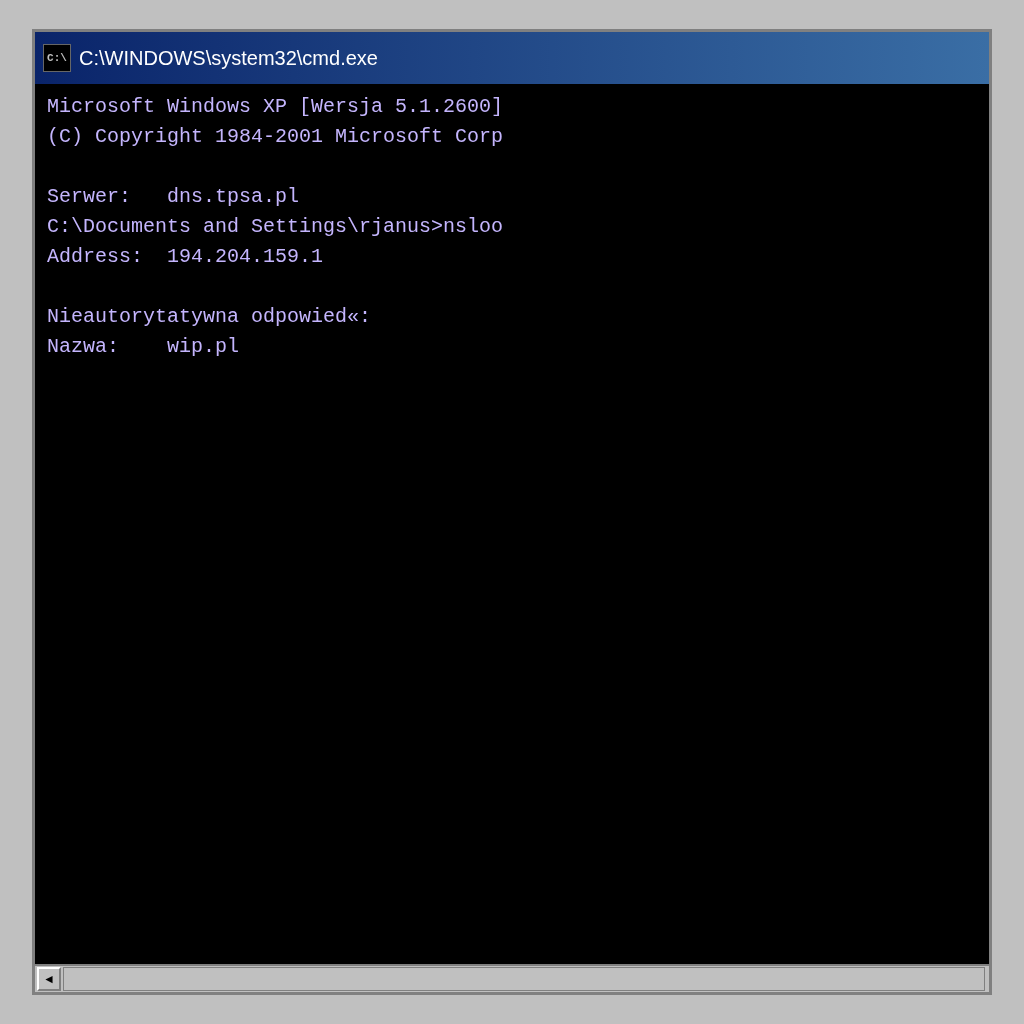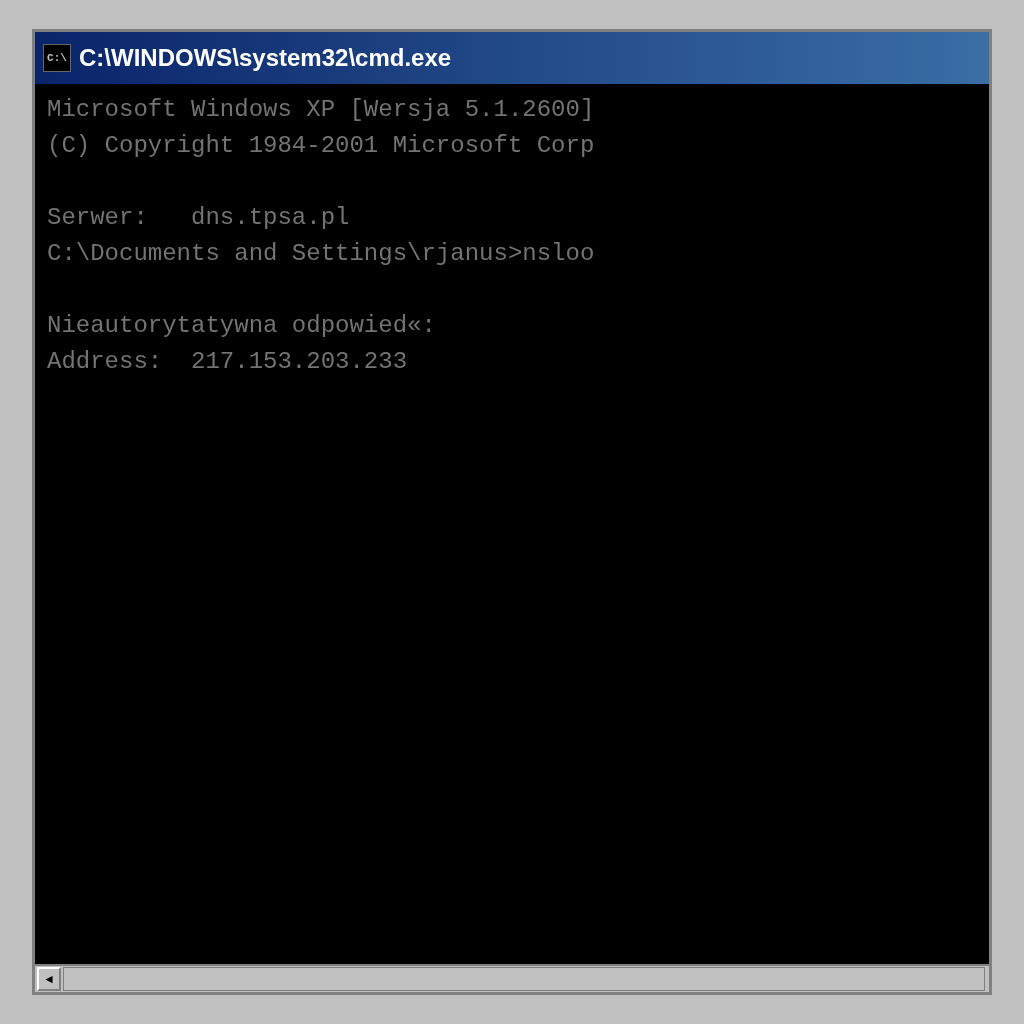--- a/index.html
+++ b/index.html
@@ -48,33 +48,33 @@
     .title-bar-icon-inner {
       color: #c0c0c0;
       font-size: 11px;
       font-family: 'Courier New', monospace;
       font-weight: bold;
       line-height: 1;
     }
 
     .title-bar-text {
       color: #ffffff;
-      font-size: 24px;
-      font-weight: bold;
+      font-size: 20px;
+      font-weight: normal;
       font-family: Arial, sans-serif;
       flex: 1;
     }
 
     .terminal-body {
       background: #000000;
       padding: 8px 12px;
       min-height: 880px;
-      color: #737373;
+      color: #c4b5fd;
       font-family: 'Courier New', Lucida Console, monospace;
-      font-size: 24px;
+      font-size: 20px;
       line-height: 1.5;
     }
 
     .terminal-line {
       white-space: pre;
       display: block;
     }
 
     .terminal-line.empty {
       height: 1.5em;
@@ -121,23 +121,24 @@
     </div>
     <span class="title-bar-text"> C:\WINDOWS\system32\cmd.exe</span>
   </div>
 
   <div class="terminal-body">
   <span class="terminal-line">Microsoft Windows XP [Wersja 5.1.2600]</span>
       <span class="terminal-line">(C) Copyright 1984-2001 Microsoft Corp</span>
       <span class="terminal-line empty">&nbsp;</span>
       <span class="terminal-line">Serwer:   dns.tpsa.pl</span>
       <span class="terminal-line">C:\Documents and Settings\rjanus&gt;nsloo</span>
+      <span class="terminal-line">Address:  194.204.159.1</span>
       <span class="terminal-line empty">&nbsp;</span>
       <span class="terminal-line">Nieautorytatywna odpowied«:</span>
-      <span class="terminal-line">Address:  217.153.203.233</span>
+      <span class="terminal-line">Nazwa:    wip.pl</span>
       <span class="terminal-line empty">&nbsp;</span>
       <span class="terminal-line empty">&nbsp;</span>
     </div>
 
   <div class="scrollbar-area">
     <div class="scroll-left-btn">
       <span>◄</span>
     </div>
     <div class="scroll-track"></div>
   </div>

